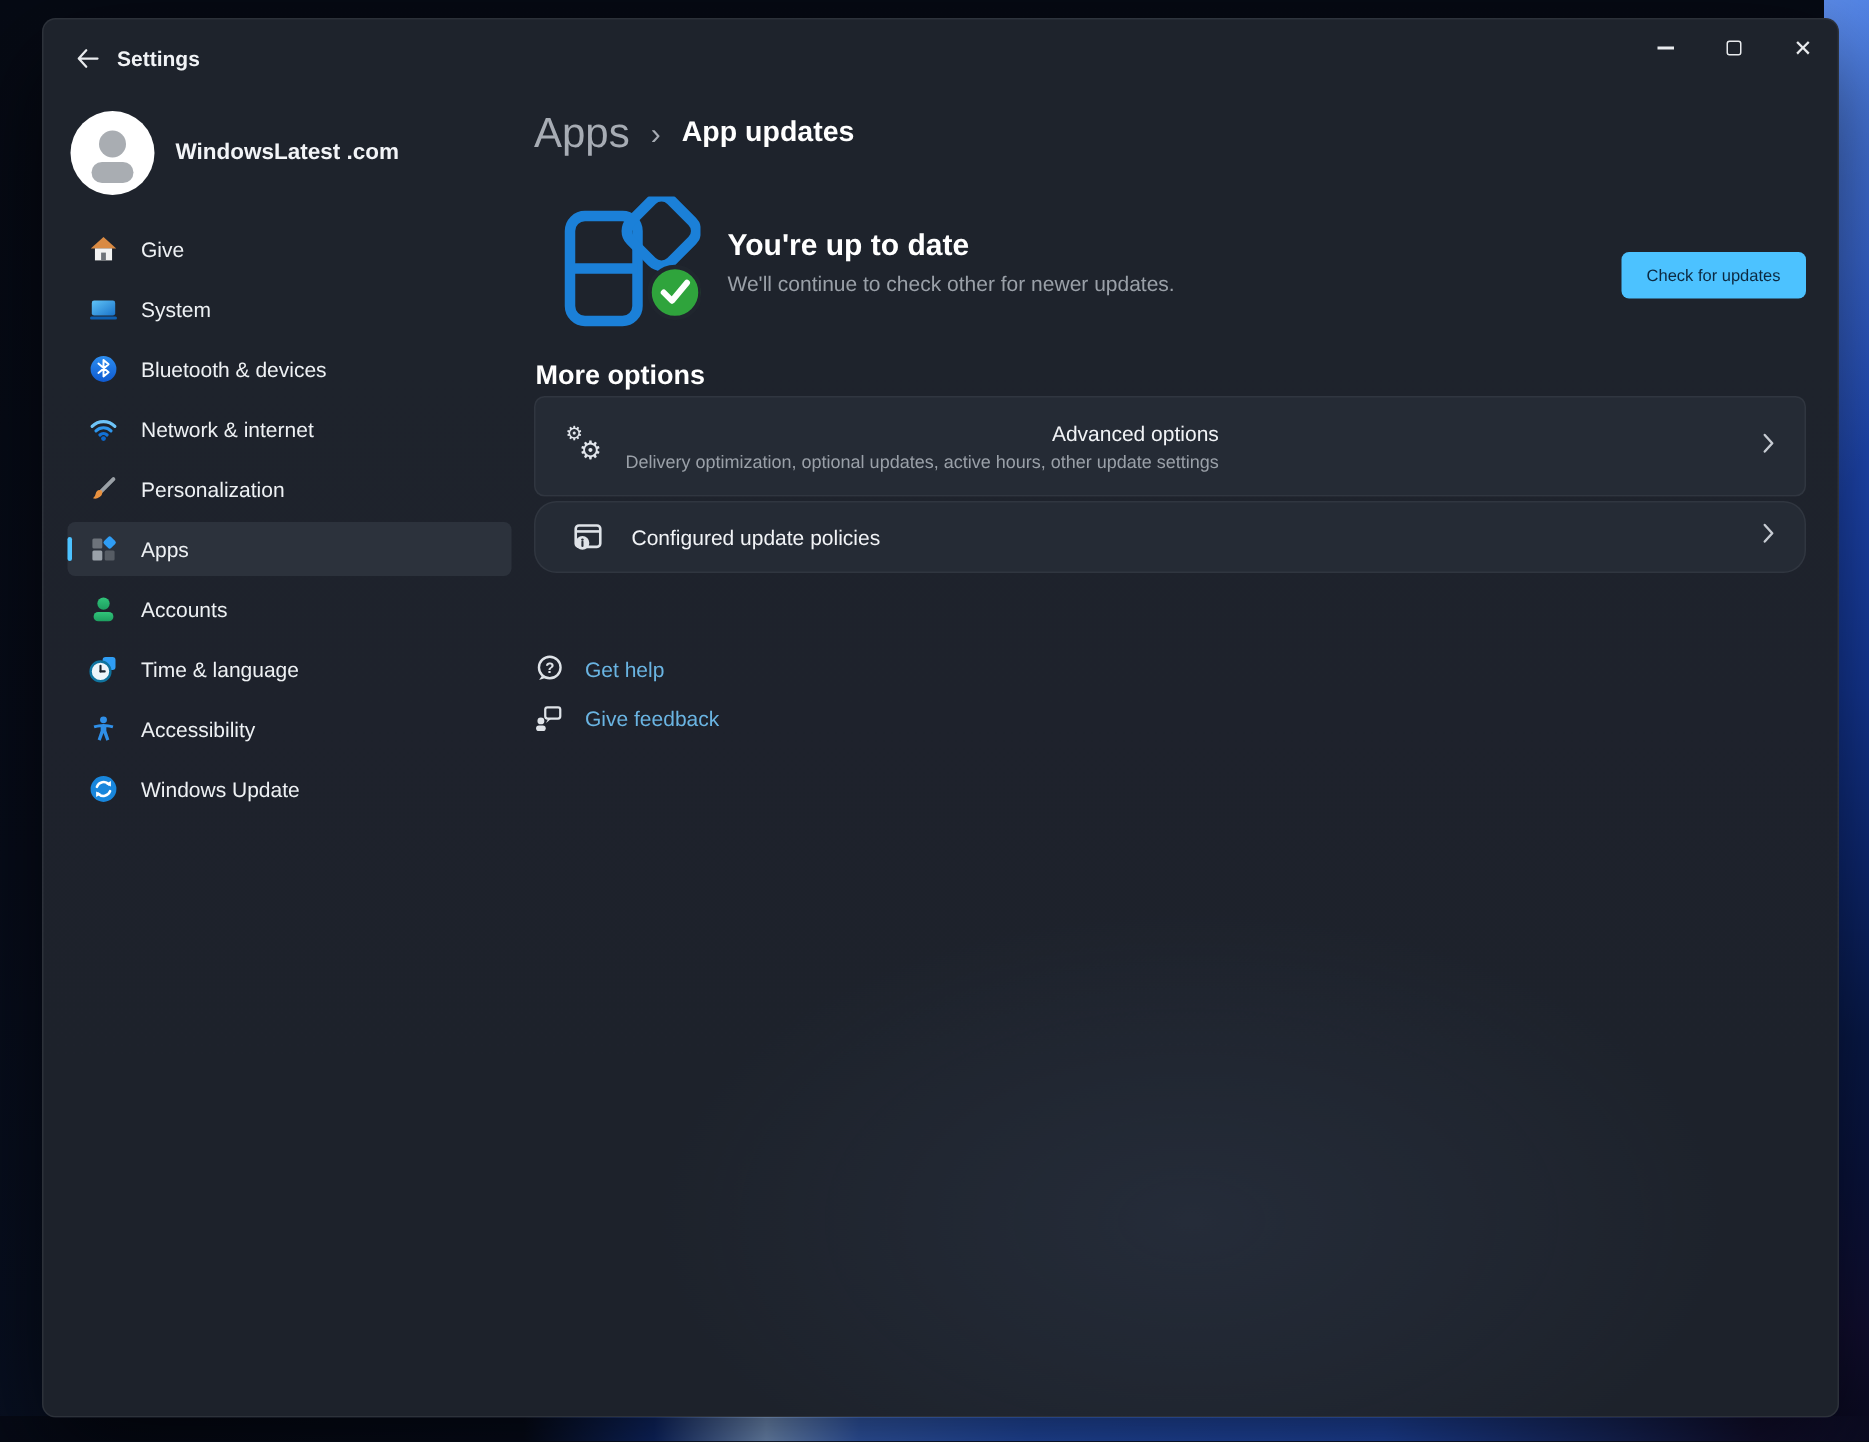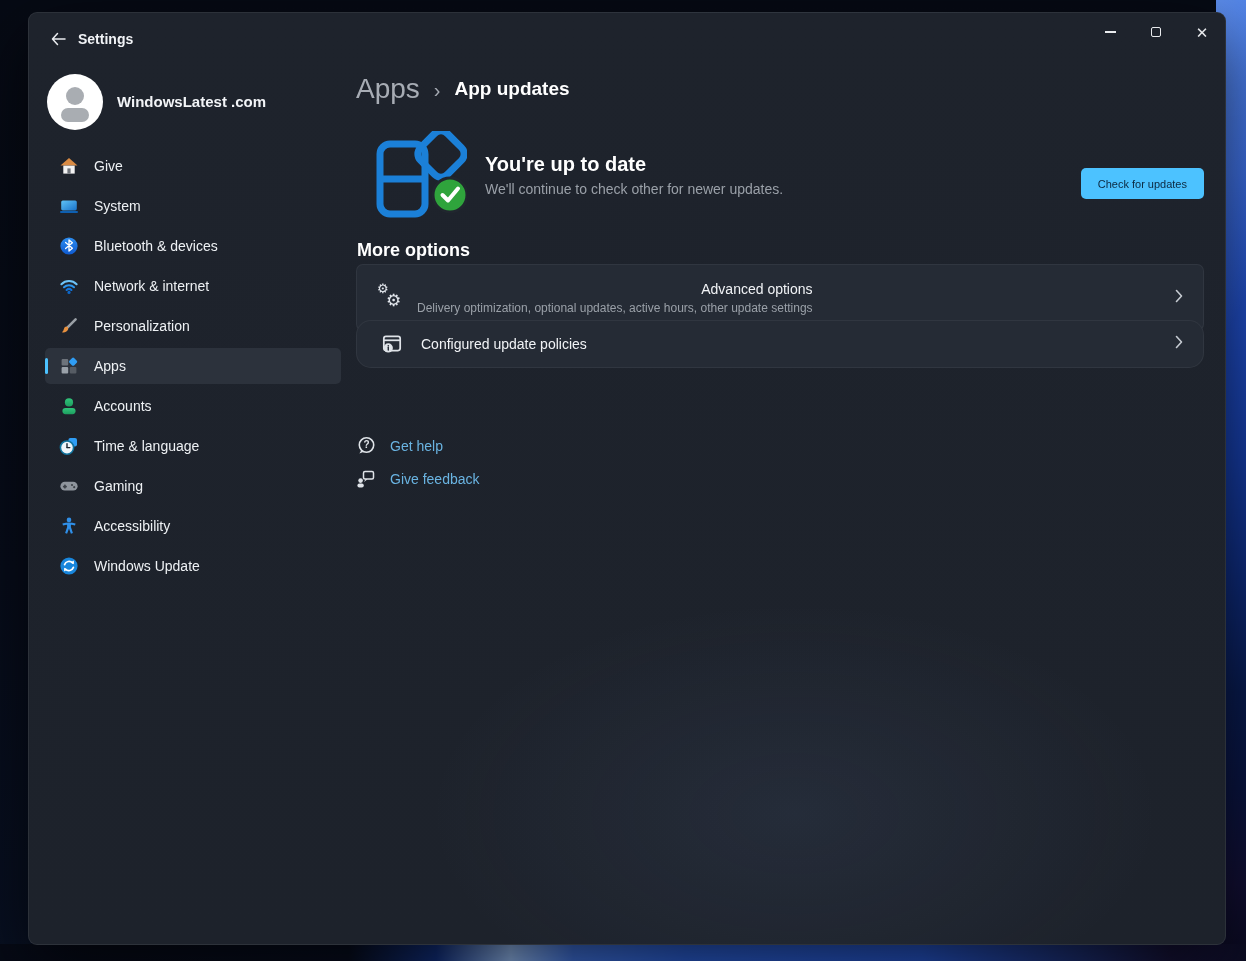--- a/index.html
+++ b/index.html
@@ -76,21 +76,21 @@
   .hero-sub { font-size:14px; color:#9aa0a8; margin-top:5px; }
   .hero-btn { position:absolute; right:0; top:39px; height:31px; padding:0 17px;
     background:#4cc2ff; color:#0c2940; font-size:11px; border:none; border-radius:5px; cursor:default; }
 
   .more-heading { position:absolute; left:1px; top:227px; font-size:18px; font-weight:700; color:#ffffff; }
 
   .card { position:absolute; left:0; width:848px; background:#252b35;
     border:1px solid rgba(255,255,255,.055); border-radius:7px;
     display:flex; align-items:center; padding:0 46px 0 20px; cursor:default; }
   .card-1 { top:251px; height:67px; }
-  .card-2 { top:307px; height:48px;border-radius:15px; }
+  .card-2 { top:321px; height:48px;border-radius:15px; }
   .card-ico { width:30px; display:flex; align-items:center; justify-content:center; flex:0 0 auto; }
   .card-text { margin-left:14px; }
   .card-title { font-size:14px; color:#f1f3f6;text-align:right; }
   .card-sub { font-size:12px; color:#9aa0a8; margin-top:4px; }
   .card-chevron { position:absolute; right:20px; top:50%; transform:translateY(-50%); }
 
   .gears { position:relative; width:26px; height:28px; color:#e2e6ec; }
   .gears .g1 { position:absolute; left:0; top:-3px; font-size:13px; }
   .gears .g2 { position:absolute; left:9px; top:6px; font-size:17px; }
 
@@ -240,32 +240,20 @@
             <svg width="20" height="20" viewBox="0 0 20 20">
               <rect x="9.4" y="2" width="8.6" height="8.6" rx="2" fill="#2f9df4"></rect>
               <circle cx="8" cy="11.6" r="6.6" fill="#eef5fa" stroke="#10739e" stroke-width="1.6"></circle>
               <line x1="8" y1="11.6" x2="8" y2="7.8" stroke="#1b2530" stroke-width="1.4" stroke-linecap="round"></line>
               <line x1="8" y1="11.6" x2="10.8" y2="11.6" stroke="#1b2530" stroke-width="1.4" stroke-linecap="round"></line>
             </svg>
           </span>
           <span>Time &amp; language</span>
         </div>
 
-        <div class="nav-item">
-          <span class="nav-ico">
-            <svg width="20" height="20" viewBox="0 0 20 20">
-              <rect x="1.4" y="5.8" width="17.2" height="8.8" rx="4.4" fill="#8f959d"></rect>
-              <rect x="5.1" y="8.6" width="1.6" height="4" rx="0.6" fill="#3c4148"></rect>
-              <rect x="3.9" y="9.8" width="4" height="1.6" rx="0.6" fill="#3c4148"></rect>
-              <circle cx="13" cy="9" r="1.1" fill="#3c4148"></circle>
-              <circle cx="15.2" cy="11.2" r="1.1" fill="#3c4148"></circle>
-            </svg>
-          </span>
-          <span>Gaming</span>
-        </div>
 
         <div class="nav-item">
           <span class="nav-ico">
             <svg width="20" height="20" viewBox="0 0 20 20">
               <circle cx="10" cy="3.9" r="2.3" fill="#2f8fe8"></circle>
               <path d="M3.4 7.6 Q10 5.6 16.6 7.6 L16 9.5 Q12.9 8.7 11.9 8.9 L11.9 11.1 L13.9 17 L11.9 17.8 L10 12.6 L8.1 17.8 L6.1 17 L8.1 11.1 L8.1 8.9 Q7.1 8.7 4 9.5 Z" fill="#2f8fe8"></path>
             </svg>
           </span>
           <span>Accessibility</span>
         </div>

